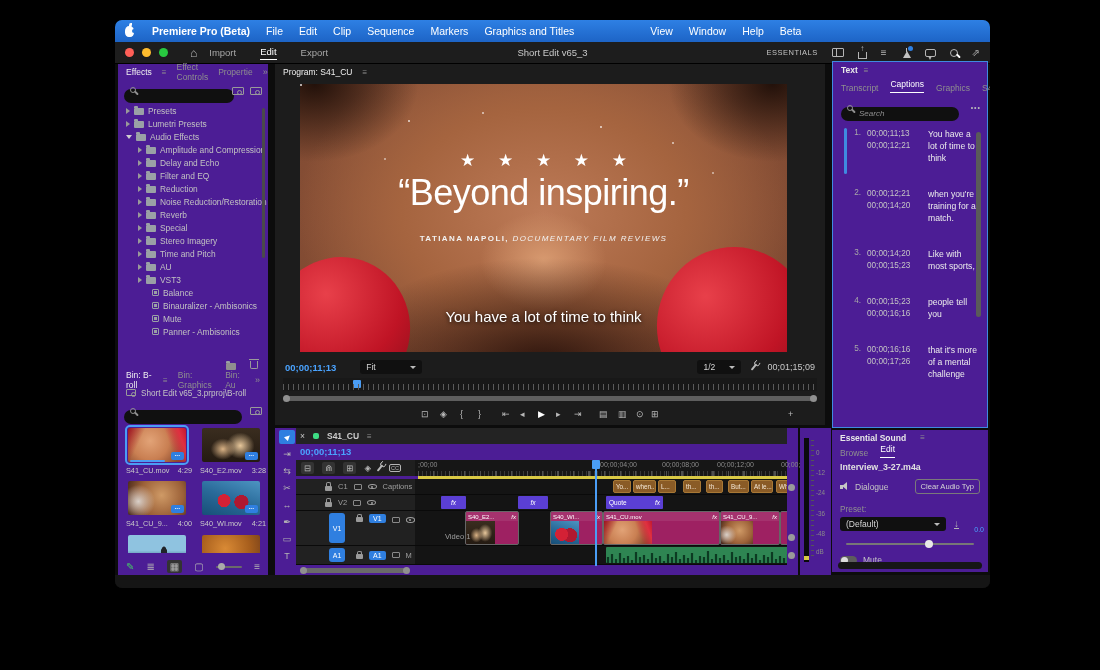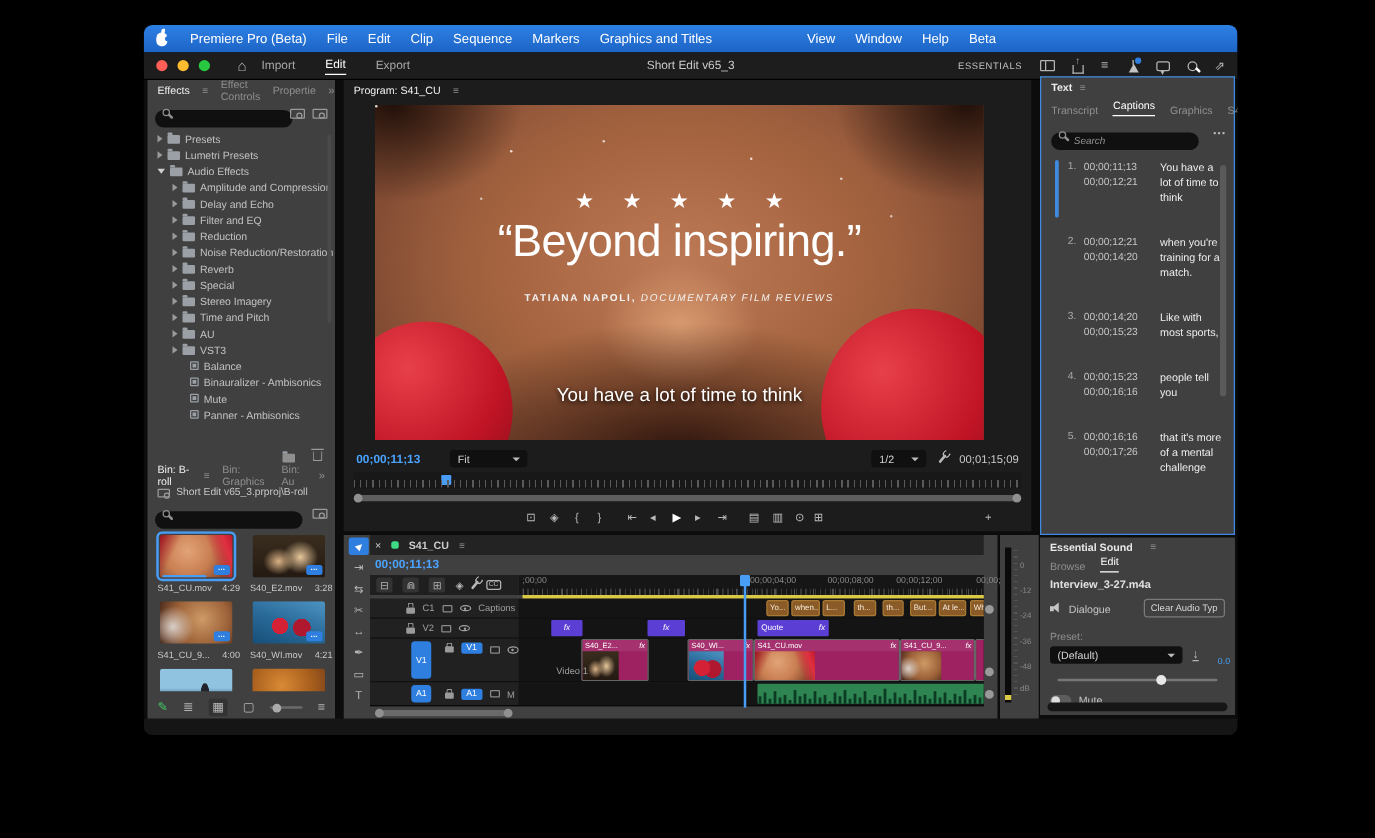--- a/index.html
+++ b/index.html
@@ -1,21 +1,21 @@
 <!DOCTYPE html>
 <html><head>
 <meta charset="utf-8">
 <style>
   html,body{margin:0;padding:0;background:#000;}
   *{box-sizing:border-box;font-family:"Liberation Sans",sans-serif;}
   .stage{position:relative;width:1100px;height:670px;background:#000;overflow:hidden;}
   .screen{position:absolute;left:115px;top:20px;width:875px;height:568px;background:#0d0d0d;border-radius:7px;overflow:hidden;}
   
   .menubar{position:absolute;left:0;top:0;width:100%;height:22px;background:linear-gradient(180deg,#2e80e4,#1d64c6);display:flex;align-items:center;color:#fff;font-size:10.5px;padding:0 10px;gap:16px;}
-  .menubar .appname{font-weight:normal;margin-left:2px;}
+  .menubar .appname{font-weight:bold;margin-left:2px;}
   .menubar .mitem{white-space:nowrap;}
   .mb-right{margin-left:auto;display:flex;align-items:center;gap:13px;}
   .i-apple{position:relative;width:9px;height:11px;background:#fff;border-radius:45% 45% 42% 42%;display:inline-block;}
   .i-apple:before{content:"";position:absolute;width:3px;height:4px;background:#fff;top:-3px;right:2px;border-radius:60% 0;}
   .i-apple:after{content:"";position:absolute;width:4px;height:4px;background:#2374d9;border-radius:50%;right:-2px;top:3px;}
   .i-batt{position:relative;width:15px;height:7px;border:1px solid rgba(255,255,255,.9);border-radius:2px;}
   .i-batt:before{content:"";position:absolute;left:1px;top:1px;bottom:1px;width:10px;background:#fff;border-radius:1px;}
   .i-batt:after{content:"";position:absolute;right:-3px;top:1.5px;width:2px;height:3px;background:rgba(255,255,255,.9);border-radius:0 1px 1px 0;}
   .i-wifi{position:relative;width:13px;height:10px;}
   .i-wifi span{position:absolute;border:1.6px solid transparent;border-top-color:#fff;border-radius:50%;}
@@ -45,21 +45,21 @@
   .i-share{position:relative;width:9px;height:7px;border:1px solid #b5b5b5;border-top:none;margin-top:5px;}
   .i-share:before{content:"↑";position:absolute;left:1.5px;top:-8px;font-size:8px;color:#b5b5b5;}
   .i-flask{position:relative;width:10px;height:10px;}
   .i-flask:before{content:"";position:absolute;left:2px;bottom:0;border-left:4px solid transparent;border-right:4px solid transparent;border-bottom:7px solid #c2c2c2;}
   .i-flask:after{content:"";position:absolute;left:5px;top:0;width:1.6px;height:4px;background:#c2c2c2;}
   .i-flask .dot{position:absolute;right:-2px;top:-2px;width:5px;height:5px;border-radius:50%;background:#2f7fe0;}
   .i-bubble{position:relative;width:11px;height:8px;border:1px solid #b5b5b5;border-radius:2px;}
   .i-bubble:after{content:"";position:absolute;left:2px;bottom:-4px;border-left:2.5px solid transparent;border-right:2.5px solid transparent;border-top:4px solid #b5b5b5;}
   .glyph{font-size:10px;color:#b5b5b5;}
   
-  .panel{position:absolute;background:#404040;}
+  .panel{position:absolute;background:#4c1d95;}
   .ptabs{display:flex;align-items:center;gap:10px;font-size:8.5px;color:#8f8f8f;padding:0 8px;height:16px;}
   .ptabs .on{color:#f0f0f0;}
   .pmenu{color:#8f8f8f;font-size:8px;}
   .ovf{color:#8f8f8f;font-size:9px;margin-left:auto;}
   .search{position:relative;}
   .search input{width:100%;height:14px;background:#101010;border:none;border-radius:8px;color:#ccc;font-size:8px;padding:0 6px 0 18px;outline:none;}
   .search input::placeholder{color:#8f8f8f;font-style:italic;}
   .search .i-mag{position:absolute;left:6px;top:3px;width:6px;height:6px;border-color:#8f8f8f;}
   .search .i-mag:after{background:#8f8f8f;}
   
@@ -327,21 +327,21 @@
       </div>
 
       <div class="panel" style="left:3px;top:330px;width:150px;height:203px">
         <div class="ptabs">
           <span class="on">Bin: B-roll</span>
           <span class="pmenu">≡</span>
           <span>Bin: Graphics</span>
           <span>Bin: Au</span>
           <span class="ovf">»</span>
         </div>
-        <div style="display:flex;align-items:flex-end;gap:5px;padding:1px 8px;color:#c5c5c5;font-size:8.2px">
+        <div style="display:flex;align-items:flex-start;gap:5px;padding:1px 8px;color:#c5c5c5;font-size:8.2px">
           <span class="i-cam" style="width:10px;height:7px"></span>
           <span>Short Edit v65_3.prproj\B-roll</span>
         </div>
         <div class="search" style="position:absolute;left:6px;top:33px;width:118px">
           <span class="i-mag"></span>
           <input style="">
         </div>
         <span class="i-cam" style="position:absolute;right:6px;top:35px"></span>
         <div style="position:absolute;left:0;top:53px;width:150px;height:128px;overflow:hidden">
           <div class="thumb sel g-cu" style="left:10px;top:3px">

